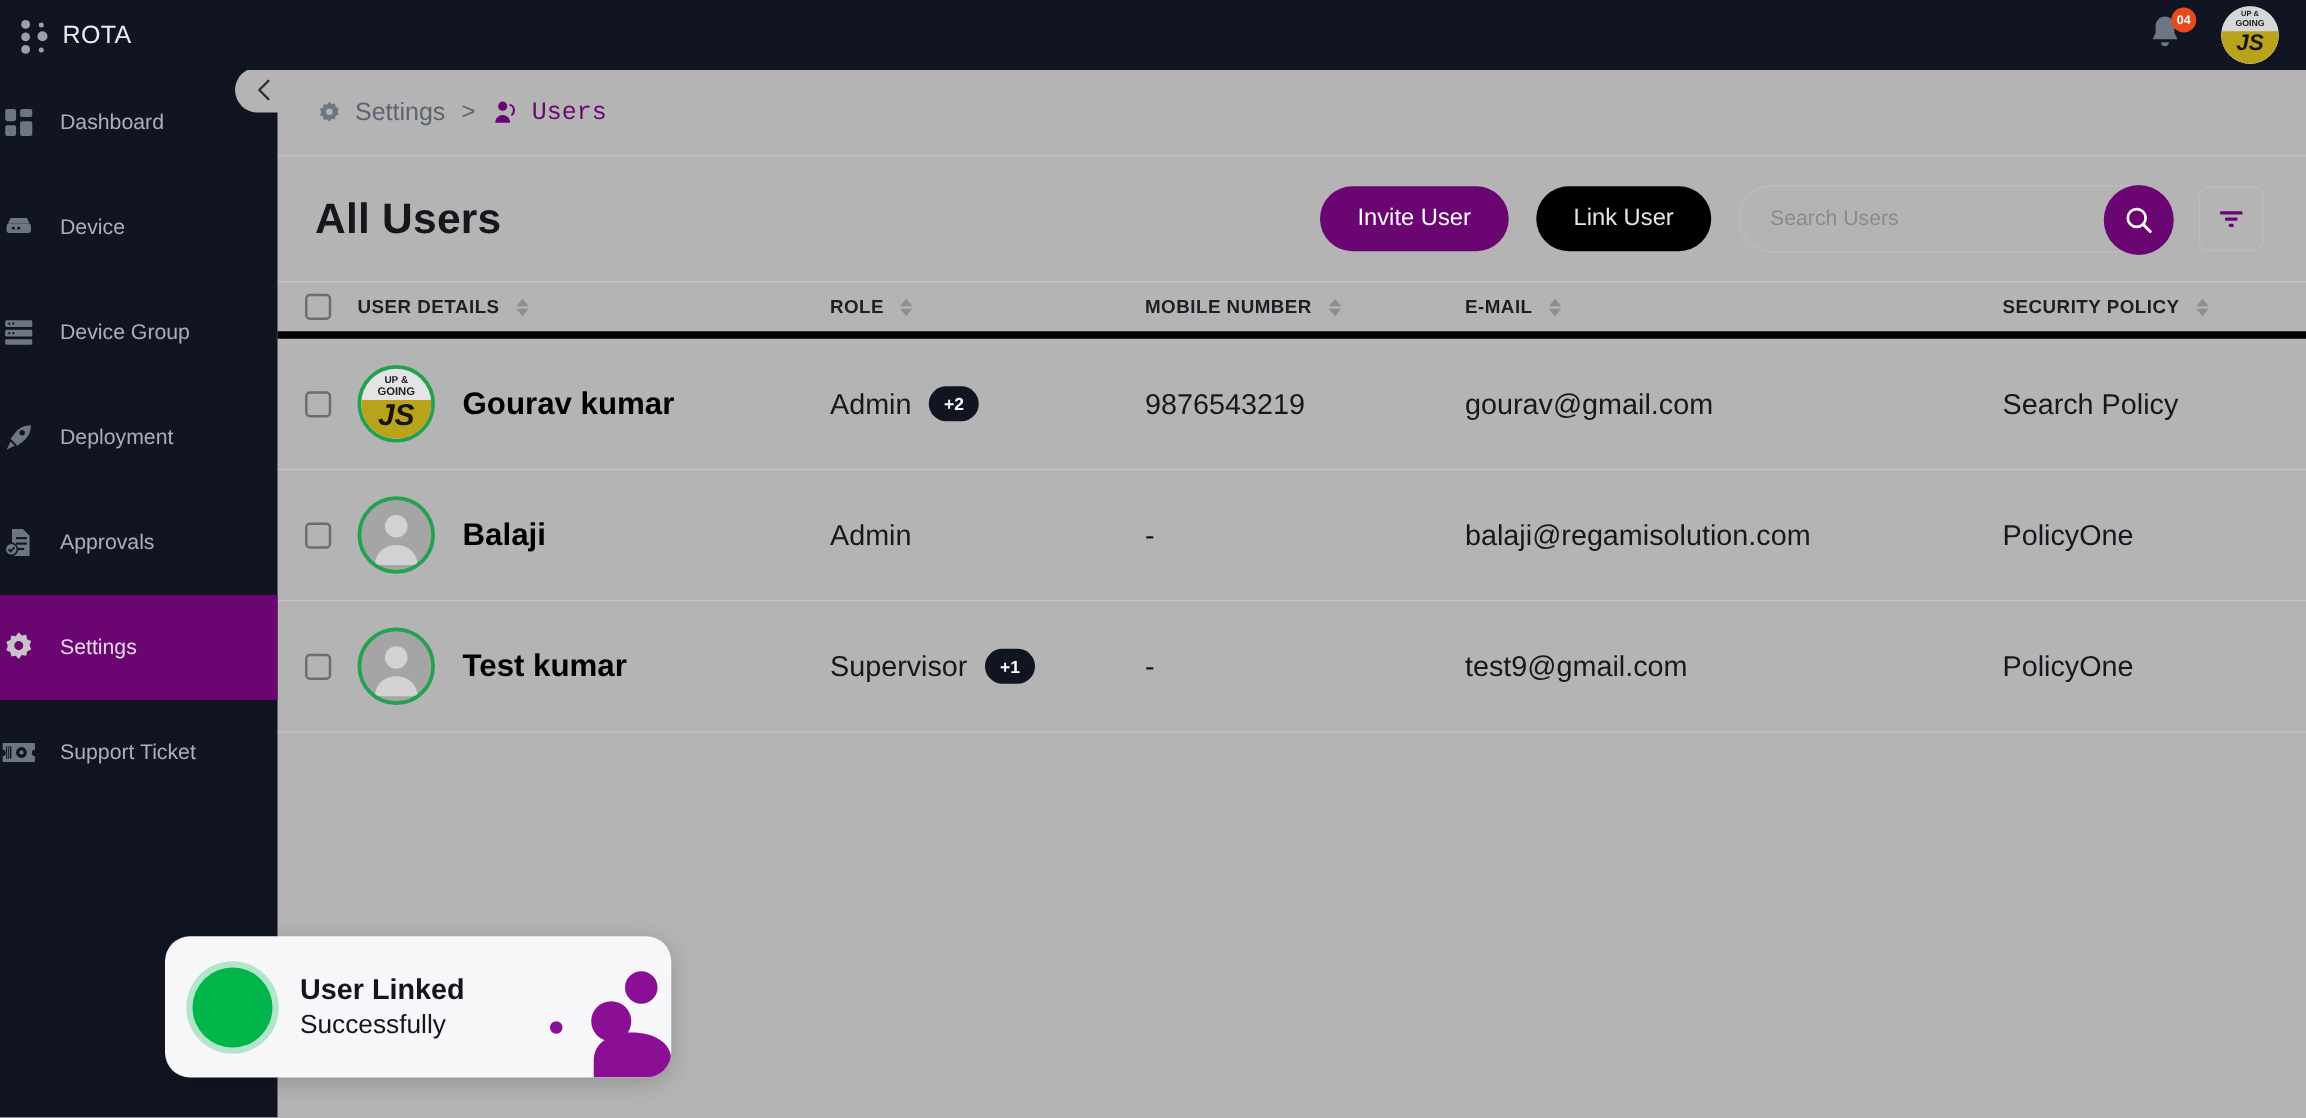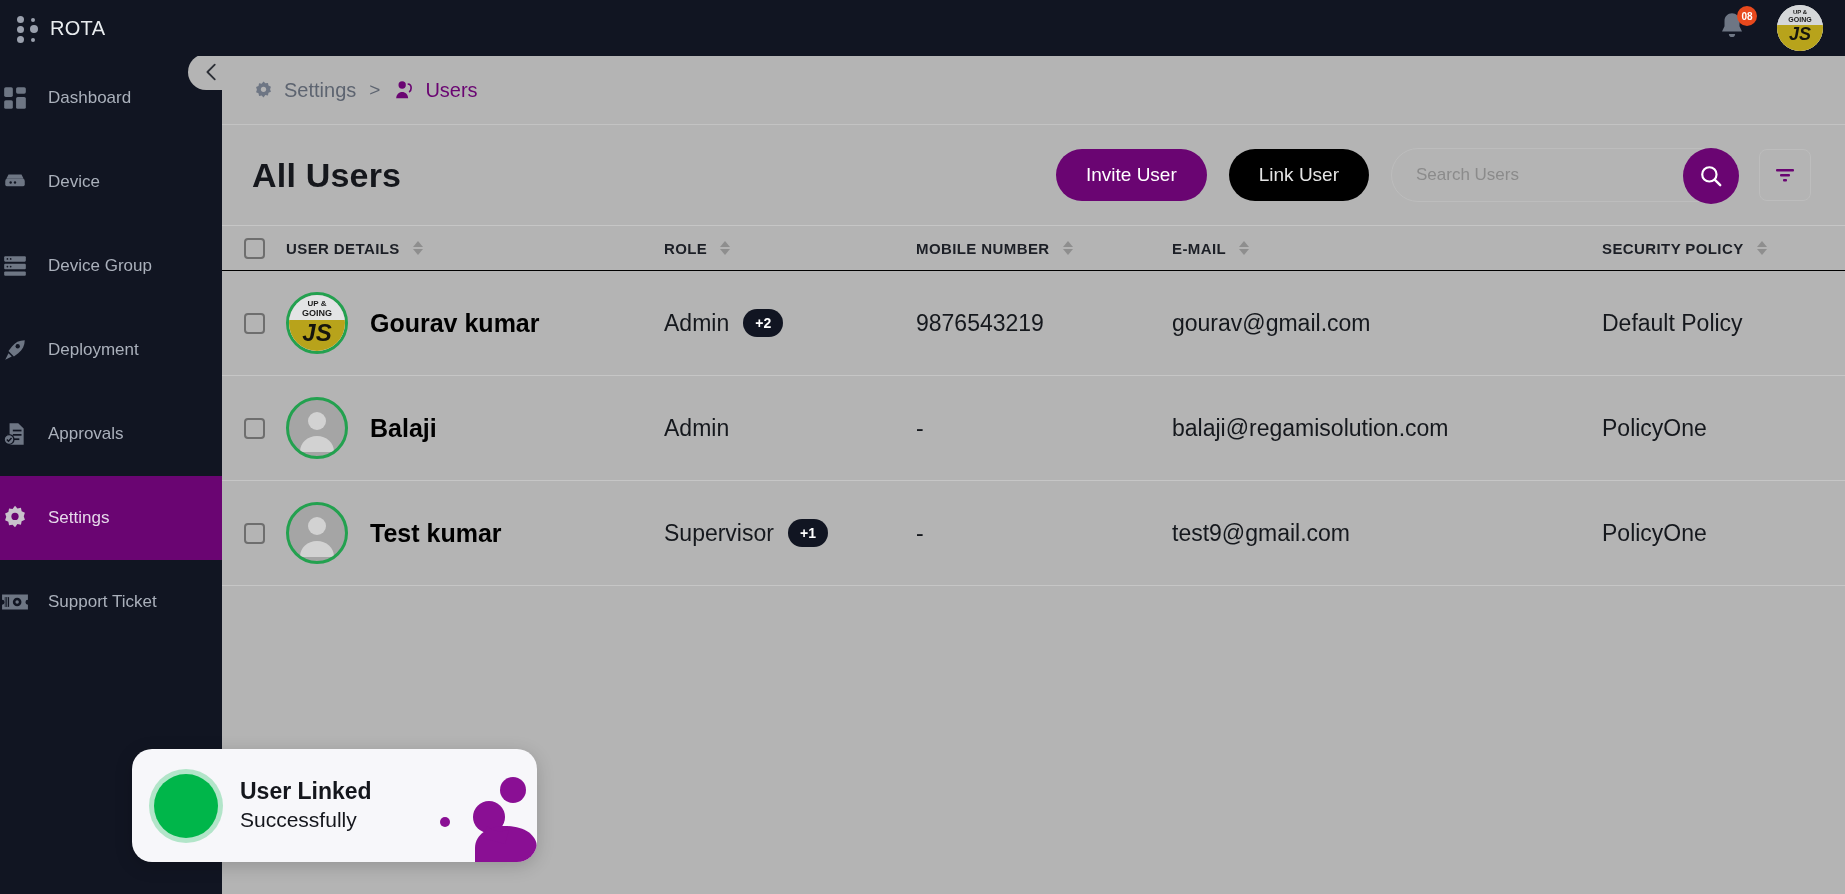--- a/index.html
+++ b/index.html
@@ -80,21 +80,21 @@
   .collapse-btn svg { display: block; }
 
   .breadcrumb {
     height: 68px; display: flex; align-items: center;
     padding-left: 30px; gap: 10px;
   }
   .bc-gear { width: 22px; height: 22px; display:flex; align-items:center; justify-content:center; }
   .bc-text { font-size: 20px; color: #5d6470; }
   .bc-sep { font-size: 19px; color: #5d6470; margin: 0 3px; }
   .bc-user-ico { width: 22px; height: 22px; display:flex; align-items:center; justify-content:center; }
-  .bc-active { font-size: 20px; color: #6a0572; }
+  .bc-active { font-size: 20px; color: #6a0572; font-family: Liberation Mono, monospace; }
 
   .panel {
     position: absolute; top: 68px; left: 0; right: 0; bottom: 0;
     background: #b4b4b4; border-top: 1px solid #c3c3c3;
   }
   .panel-head {
     height: 100px; display: flex; align-items: center;
     padding: 0 34px 0 30px;
   }
   .page-title { font-size: 34px; font-weight: 700; color: #15171c; letter-spacing: .2px; }
@@ -127,21 +127,21 @@
   .filter-btn {
     width: 52px; height: 52px; border-radius: 8px;
     border: 1px solid #bdbdbd; background: transparent;
     display: flex; align-items: center; justify-content: center; cursor: pointer;
   }
 
   
   .table { width: 100%; }
   .thead {
     display: flex; align-items: center; height: 46px;
-    border-top: 1px solid #c6c6c6; border-bottom: 1px solid #000000;
+    border-top: 1px solid #c6c6c6; border-bottom: 6px solid #000000;
     padding-left: 22px;
   }
   .th {
     display: flex; align-items: center; gap: 13px;
     font-size: 15px; font-weight: 700; color: #1c1f26; letter-spacing: .4px;
   }
   .sort-ico { display: inline-flex; flex-direction: column; gap: 2px; }
   .sort-ico span {
     width: 0; height: 0; border-left: 5px solid transparent; border-right: 5px solid transparent;
   }
@@ -222,21 +222,21 @@
       </div>
       <div class="brand">ROTA</div>
     </div>
 
     <div class="topbar-right">
       <div class="bell-wrap">
         <svg width="30" height="34" viewBox="0 0 24 26">
           <path d="M12 2c-3.3 0-6 2.7-6 6v4.3L4 16.5h16L18 12.3V8c0-3.3-2.7-6-6-6z" fill="#6e7684"></path>
           <path d="M9.5 18.5a2.5 2.5 0 0 0 5 0z" fill="#6e7684"></path>
         </svg>
-        <div class="bell-badge">08</div>
+        <div class="bell-badge">04</div>
       </div>
 
       <div class="top-avatar">
         <div class="av-img">
           <div class="band"></div>
           <div class="t1">UP &amp;</div>
           <div class="t2">GOING</div>
           <div class="t3">JS</div>
         </div>
       </div>
@@ -441,21 +441,21 @@
               <div class="p3">JS</div>
             </div>
             <div class="uname">Gourav kumar</div>
           </div>
           <div class="col-role role-cell">
             <span class="cell-text">Admin</span>
             <span class="chip">+2</span>
           </div>
           <div class="col-mobile cell-text">9876543219</div>
           <div class="col-email cell-text">gourav@gmail.com</div>
-          <div class="col-policy cell-text">Default Policy</div>
+          <div class="col-policy cell-text">Search Policy</div>
         </div>
 
         <div class="trow">
           <div class="col-check">
             <div class="cb"></div>
           </div>
           <div class="col-user user-cell">
             <div class="avatar ph-person">
               <svg width="56" height="56" viewBox="0 0 56 56">
                   <circle cx="28" cy="21" r="9" fill="#d2d2d2"></circle>

